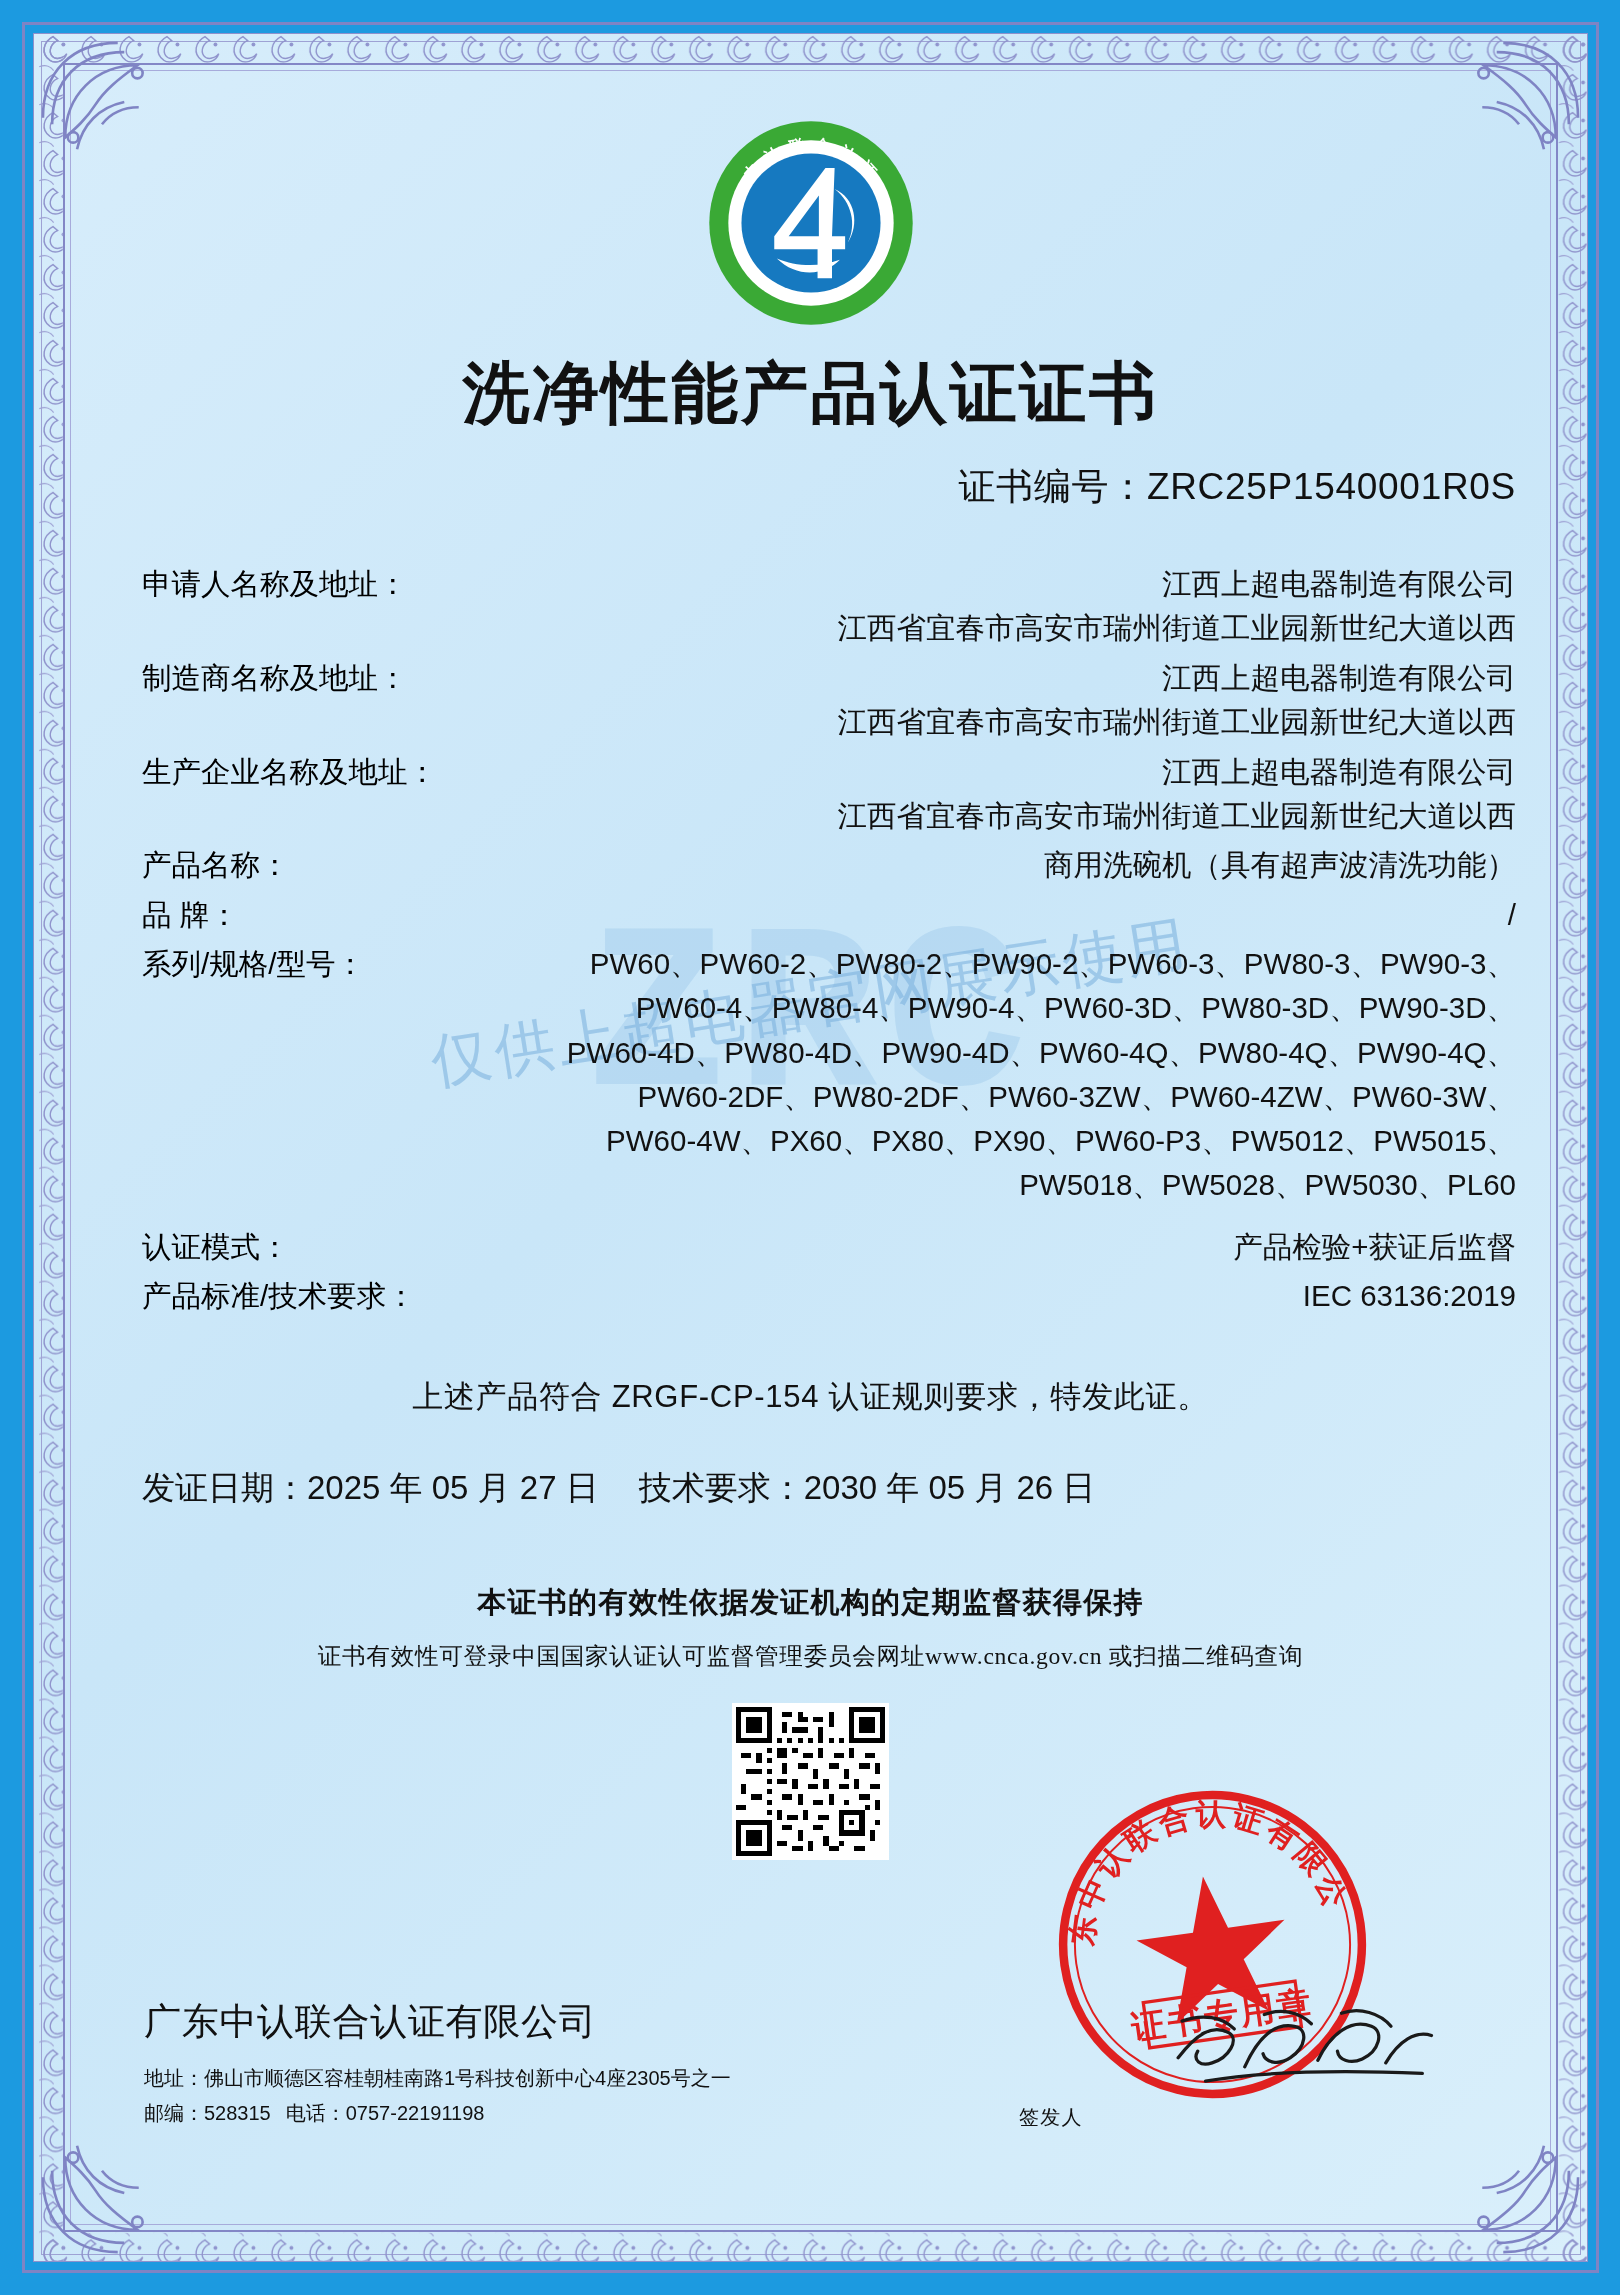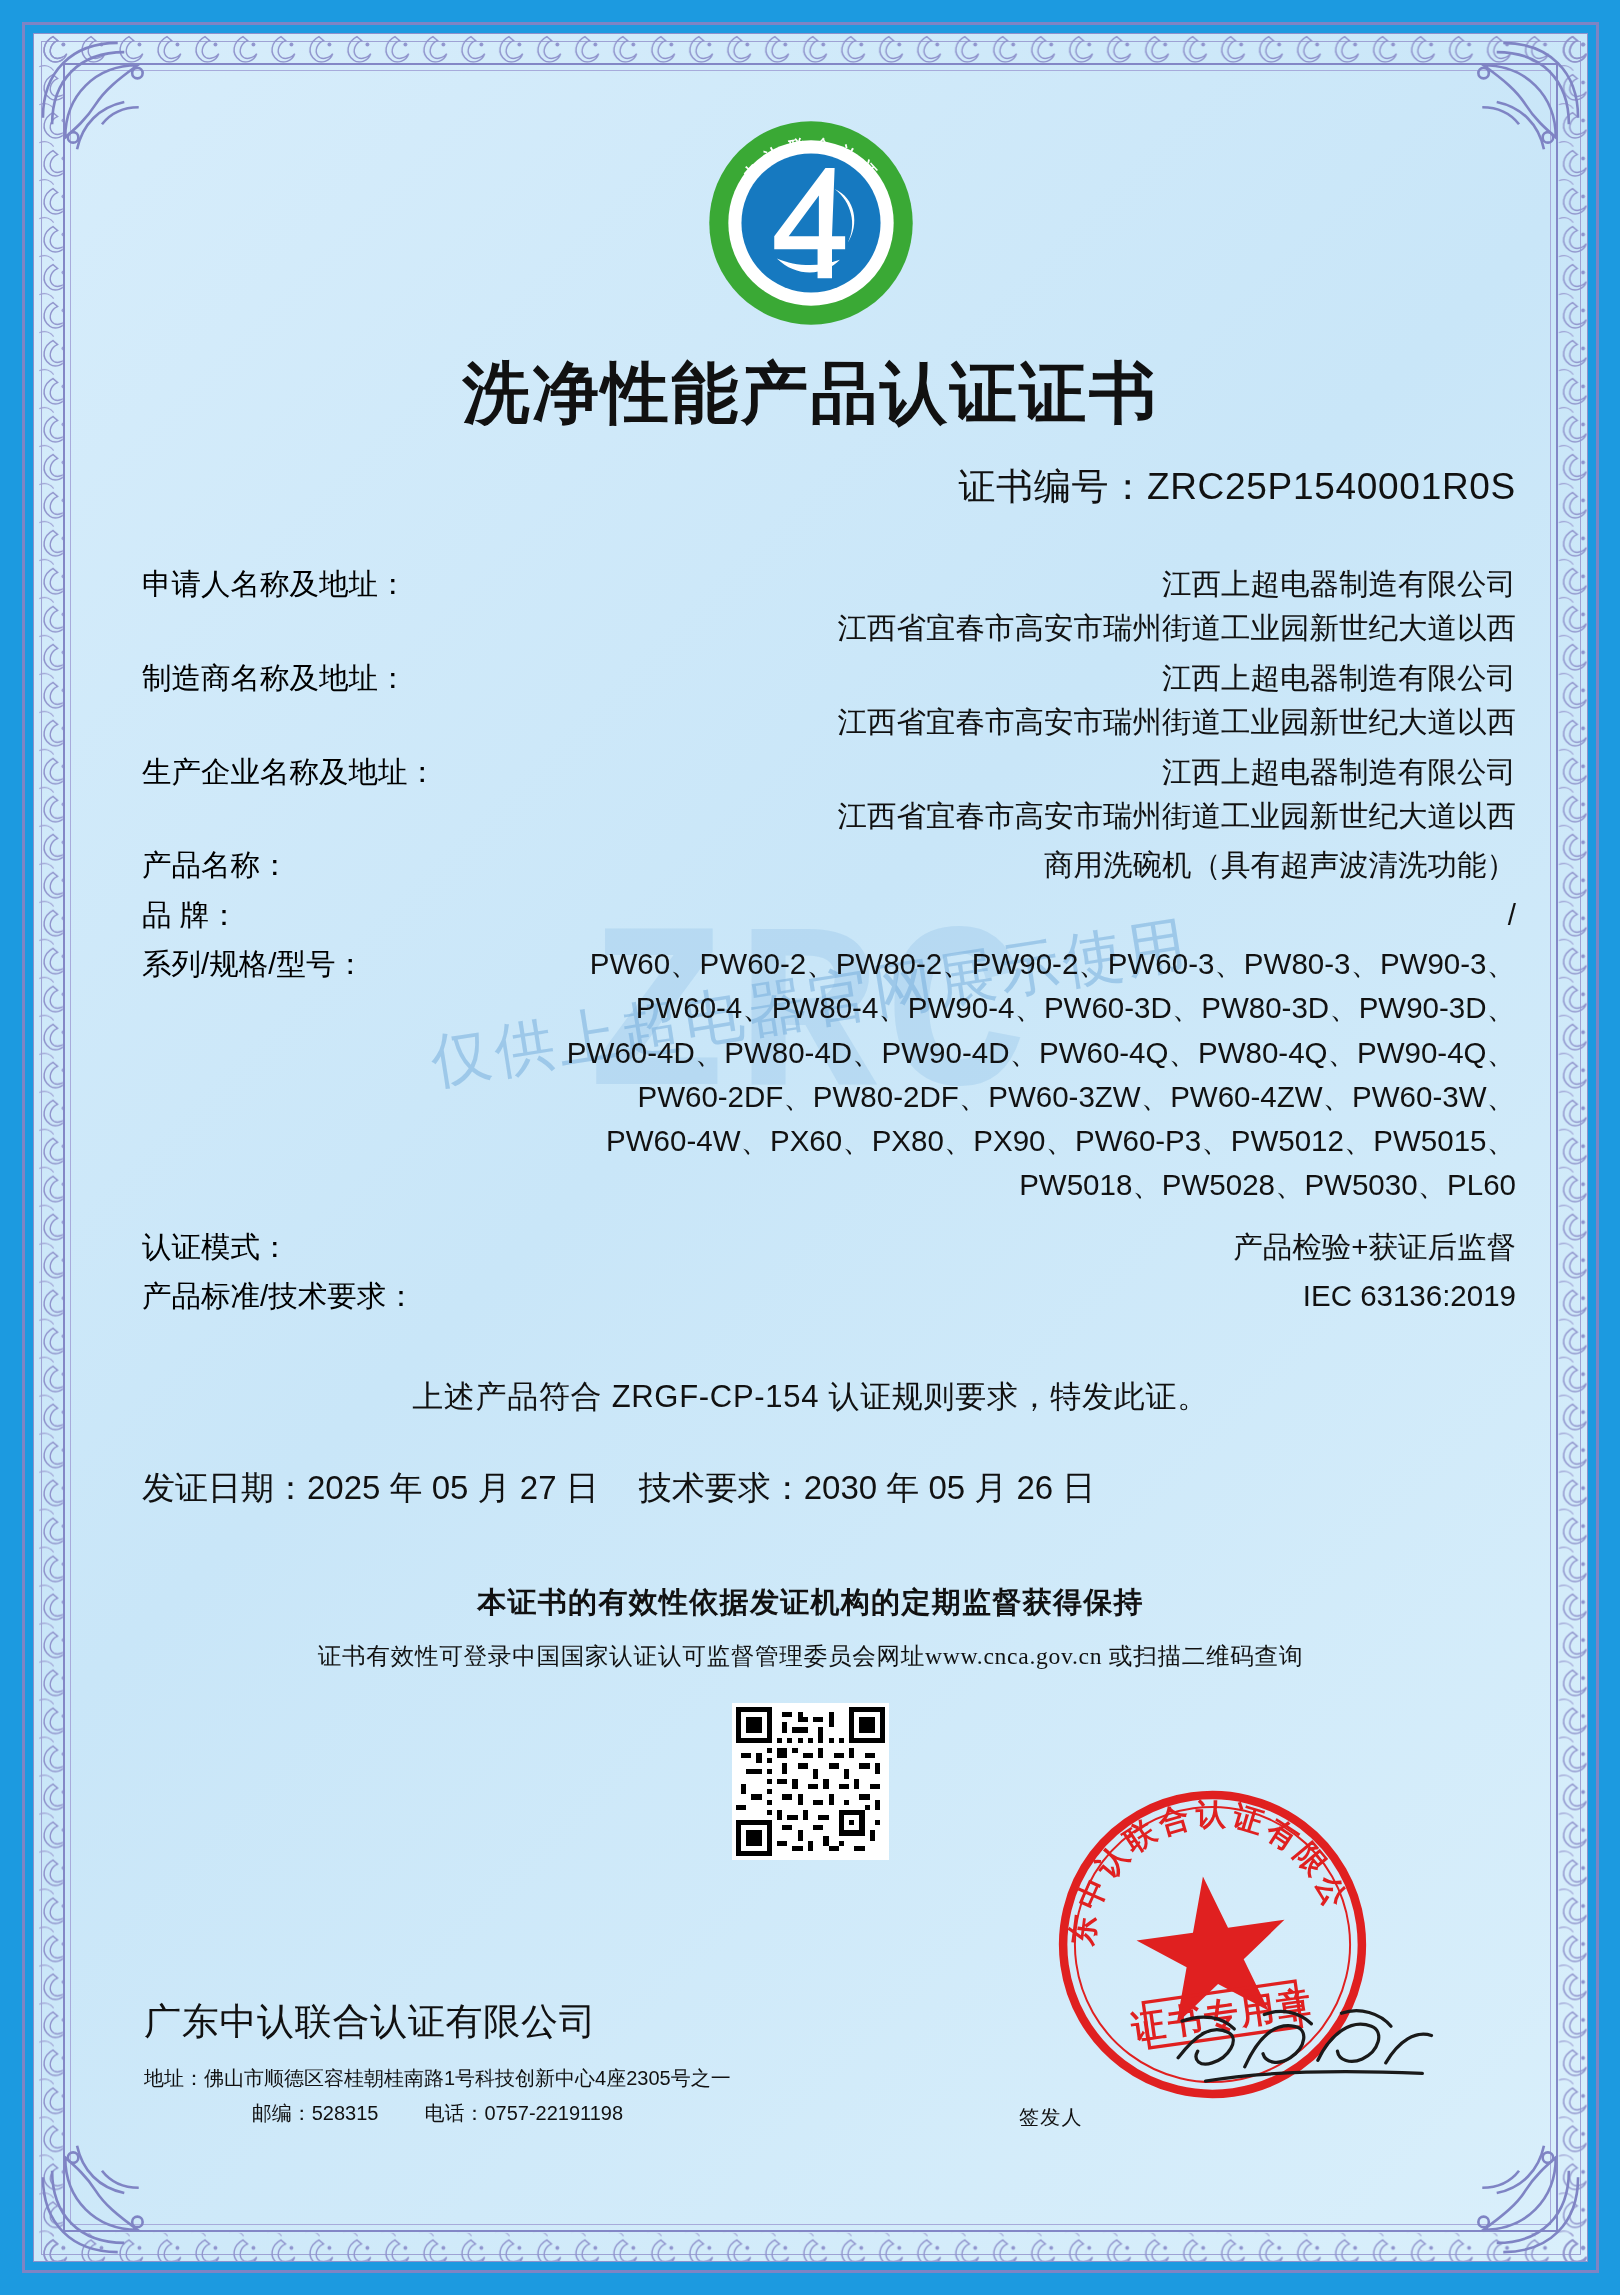--- a/index.html
+++ b/index.html
@@ -250,21 +250,21 @@
     font-size: 37px;
     color: #111;
     letter-spacing: 0.7px;
   }
   .addr {
     margin-top: 14.4px;
     font-size: 20px;
     color: #111;
     line-height: 1.75;
   }
-  .addr .l2 { display: flex; gap: 46px; justify-content: center; }
+  .addr .l2 { display: flex; gap: 15px; }
 
   
   .seal-area {
     position: absolute;
     right: 196px;
     bottom: 105px;
     width: 406px;
     height: 406px;
     z-index: 6;
   }

